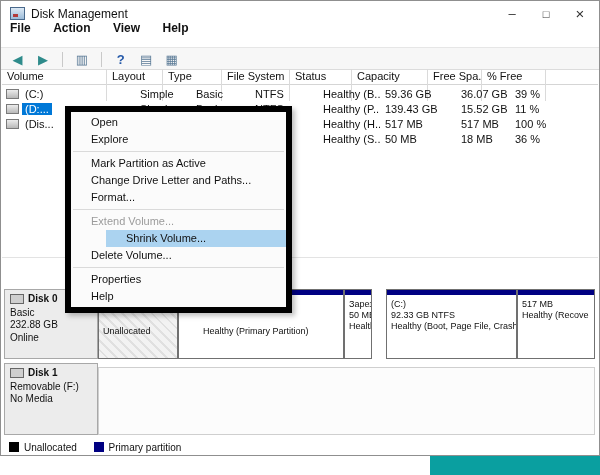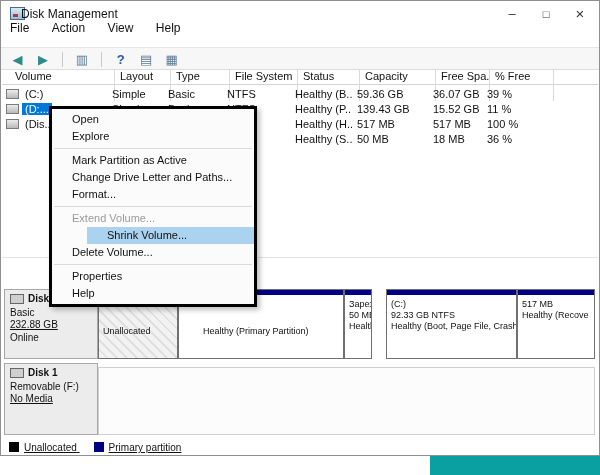--- a/index.html
+++ b/index.html
@@ -9,88 +9,88 @@
   
   .desktop-teal { position:absolute; left:430px; top:456px; width:170px; height:19px; background:#0a9fa0; }
 
   .win { position:absolute; left:0; top:0; width:600px; height:456px; background:#fff; border:1px solid #8f8f8f; }
 
   
   .titlebar { position:absolute; left:0; top:0; width:100%; height:26px; background:#fff; }
   .app-icon { position:absolute; left:9px; top:6px; width:15px; height:13px; border:1px solid #49698c;
               background:linear-gradient(#dce9f5,#9cbcd9); }
   .app-icon:after { content:""; position:absolute; left:2px; bottom:2px; width:5px; height:3px; background:#b23b3b; }
-  .title { position:absolute; left:20px; top:6px; font-size:12px; }
+  .title { position:absolute; left:30px; top:6px; font-size:12px; }
   .ctrl { position:absolute; top:0; width:34px; height:26px; text-align:center; line-height:26px; font-size:13px; color:#333; }
   .ctrl.min { right:70px; } .ctrl.max { right:36px; font-size:11px; } .ctrl.close { right:2px; font-size:15px; }
 
   
-  .menubar { position:absolute; left:0; top:17px; width:100%; height:20px; }
+  .menubar { position:absolute; left:0; top:17px; width:100%; height:20px;font-weight:bold; }
   .menuitem { display:inline-block; padding:2px 9px 0 9px; font-size:12px; }
 
   
   .toolbar { position:absolute; left:0; top:46px; width:100%; height:23px; background:#f7f7f7;
              border-top:1px solid #e6e6e6; border-bottom:1px solid #dcdcdc; padding:2px 0 0 6px; }
   .tbi { display:inline-block; width:21px; text-align:center; font-size:13px; vertical-align:middle; color:#5a7a96; }
   .tbi.nav { color:#2e8b8b; }
   .tbi.help { color:#2458a8; font-weight:bold; }
   .tbsep { display:inline-block; width:1px; height:15px; background:#c9c9c9; margin:0 4px; vertical-align:middle; }
 
   
   .listheader { position:absolute; left:1px; top:68px; width:596px; height:16px; border-bottom:1px solid #d5d5d5; font-size:11px; }
-  .hc { position:absolute; top:0; height:32px; border-right:1px solid #dadada; padding:1px 0 0 5px; white-space:nowrap; overflow:hidden;margin-left:8px; }
+  .hc { position:absolute; top:0; height:32px; border-right:1px solid #dadada; padding:1px 0 0 5px; white-space:nowrap; overflow:hidden; }
   .c0{left:0;width:105px} .c1{left:105px;width:56px} .c2{left:161px;width:59px} .c3{left:220px;width:68px}
   .c4{left:288px;width:62px} .c5{left:350px;width:76px} .c6{left:426px;width:54px} .c7{left:480px;width:64px}
 
   .row { position:absolute; left:1px; width:596px; height:15px; font-size:11px; }
   .row.r1{top:86px} .row.r2{top:101px} .row.r3{top:116px} .row.r4{top:131px}
-  .cell { position:absolute; top:1px; padding-left:5px; white-space:nowrap; overflow:hidden; height:14px; }
+  .cell { position:absolute; top:1px; padding-left:5px; white-space:nowrap; overflow:hidden; height:14px;margin-left:28px; }
   .vicon { position:absolute; left:4px; top:2px; width:13px; height:10px; border:1px solid #7a7a7a;
            background:linear-gradient(#ececec,#b9b9b9); }
   .vlabel { position:absolute; left:20px; top:1px; padding:0 3px; white-space:nowrap; }
   .row.sel .vlabel { background:#0078d7; color:#fff; }
 
   
-  .ctx { position:absolute; left:48px; top:105px; width:208px; background:#fbfbfb; border:3px solid #000000;
+  .ctx { position:absolute; left:64px; top:105px; width:227px; background:#fbfbfb; border:6px solid #000000;
          box-shadow:3px 3px 5px rgba(0,0,0,.25); padding:2px 0; z-index:50; }
   .ci { height:17px; line-height:17px; padding-left:20px; font-size:11px; white-space:nowrap; overflow:hidden; }
   .ci.dis { color:#9b9b9b; }
   .ci.hl { background:#abd3f0;margin-left:35px; }
   .csep { height:1px; background:#dadada; margin:3px 2px; }
 
   
   .splitline { position:absolute; left:1px; top:256px; width:596px; height:1px; background:#e3e3e3; }
 
   .dleft { position:absolute; left:3px; width:94px; height:70px; border:1px solid #a8a8a8; background:#ececec;
            font-size:10px; overflow:hidden; }
   .dleft.disk0 { top:288px; }
   .dleft.disk1 { top:362px; height:72px; }
   .dicon { position:absolute; left:5px; top:4px; width:14px; height:10px; border:1px solid #666; background:#cfcfcf; }
   .dname { position:absolute; left:23px; top:3px; font-weight:bold; white-space:nowrap; }
   .dl1 { position:absolute; left:5px; top:17px; white-space:nowrap; }
-  .dl2 { position:absolute; left:5px; top:29px; white-space:nowrap;text-decoration:underline; }
+  .dl2 { position:absolute; left:5px; top:29px; white-space:nowrap; }
   .dl3 { position:absolute; left:5px; top:42px; white-space:nowrap; }
 
   .pbox { position:absolute; top:288px; height:70px; border:1px solid #707070; background:#fff;
           font-size:9px; overflow:hidden; }
   .pstrip { position:absolute; left:0; top:0; width:100%; height:5px; background:#000082; }
   .punalloc { left:97px; width:80px; background:repeating-linear-gradient(45deg,#f2f2f2 0 5px,#e0e0e0 5px 7px); }
   .pprimary { left:177px; width:166px; }
   .pzarez { left:343px; width:28px; }
   .pcdrive { left:385px; width:131px; }
   .precovery { left:516px; width:78px; }
   .pline { position:absolute; left:4px; white-space:nowrap; }
   .pl1{top:9px} .pl2{top:20px} .pl3{top:31px}
   .psingle { top:36px; }
   .pprimary .psingle { left:24px; }
 
   .d1empty { position:absolute; left:97px; top:366px; width:497px; height:68px; border:1px solid #cfcfcf; background:#fcfcfc; }
 
   
-  .legend { position:absolute; left:8px; top:441px; font-size:10px;text-decoration:underline; }
+  .legend { position:absolute; left:8px; top:441px; font-size:10px; }
   .sw { display:inline-block; width:10px; height:10px; vertical-align:-1px; margin-right:5px; }
   .sw.black { background:#000000; }
   .sw.navy { background:#000082; margin-left:14px; }
 </style>
 </head>
 <body>
 
 <div class="desktop-teal"></div>
 
 <div class="win">

